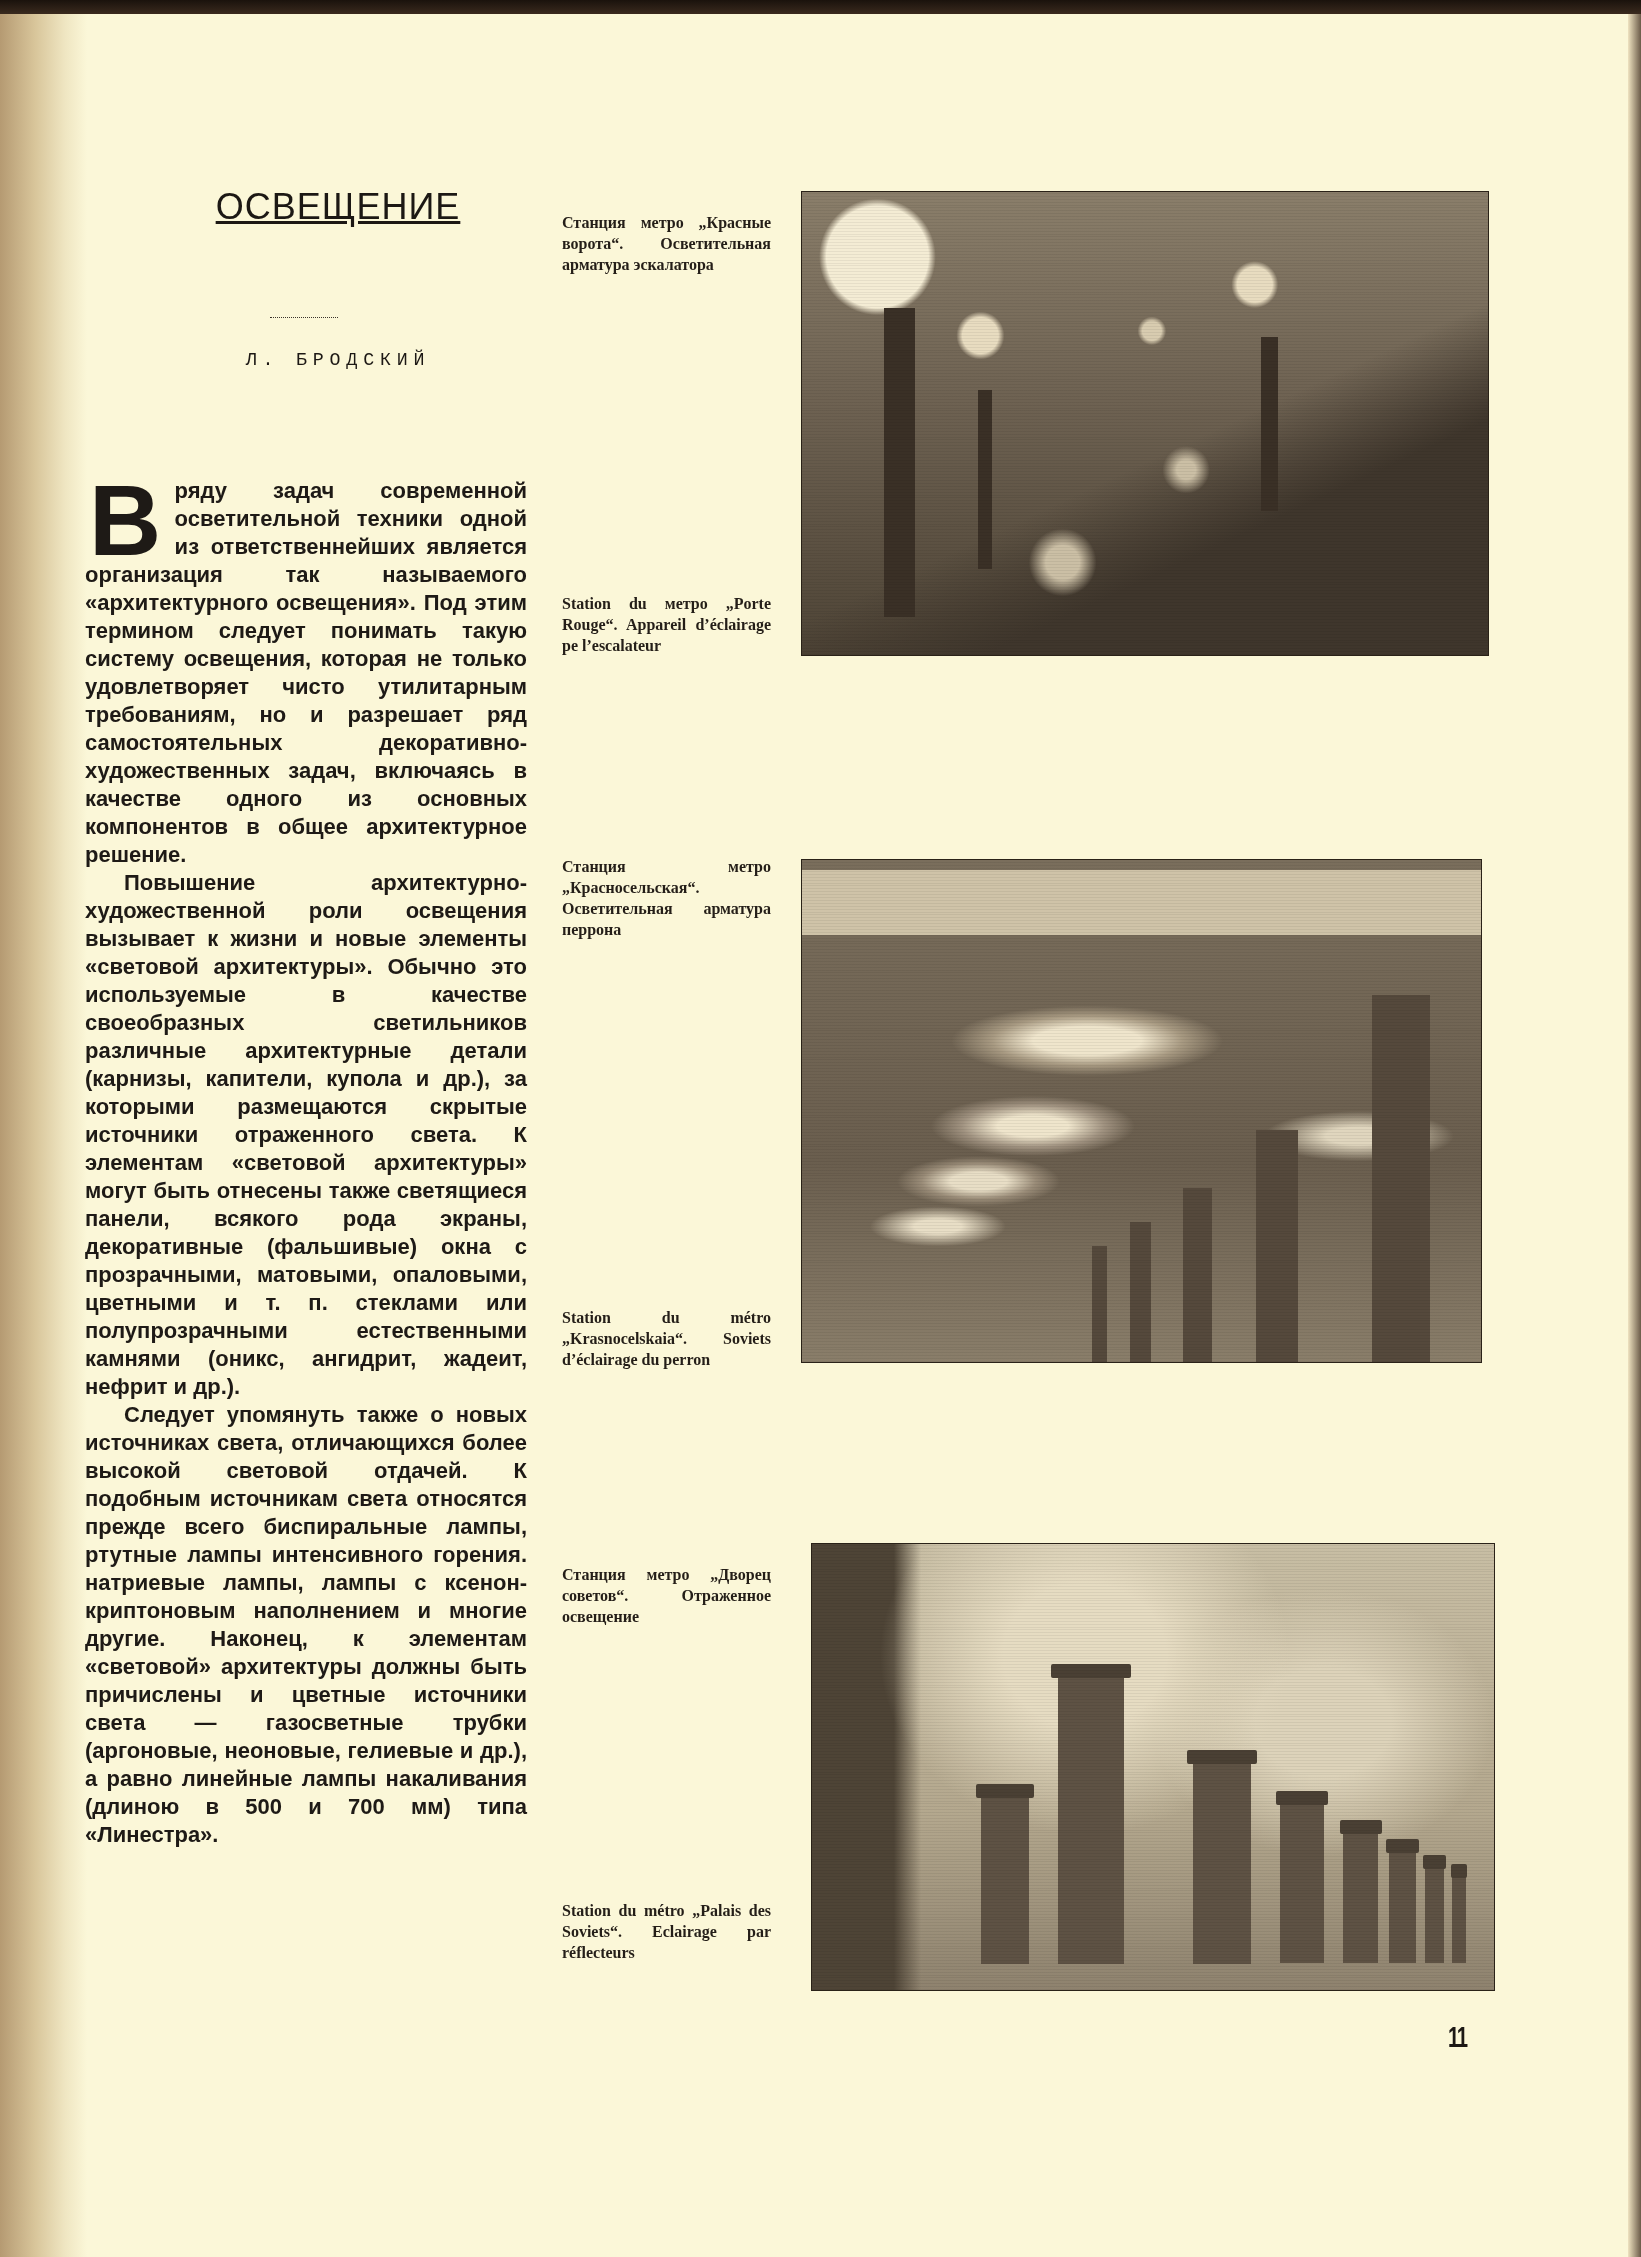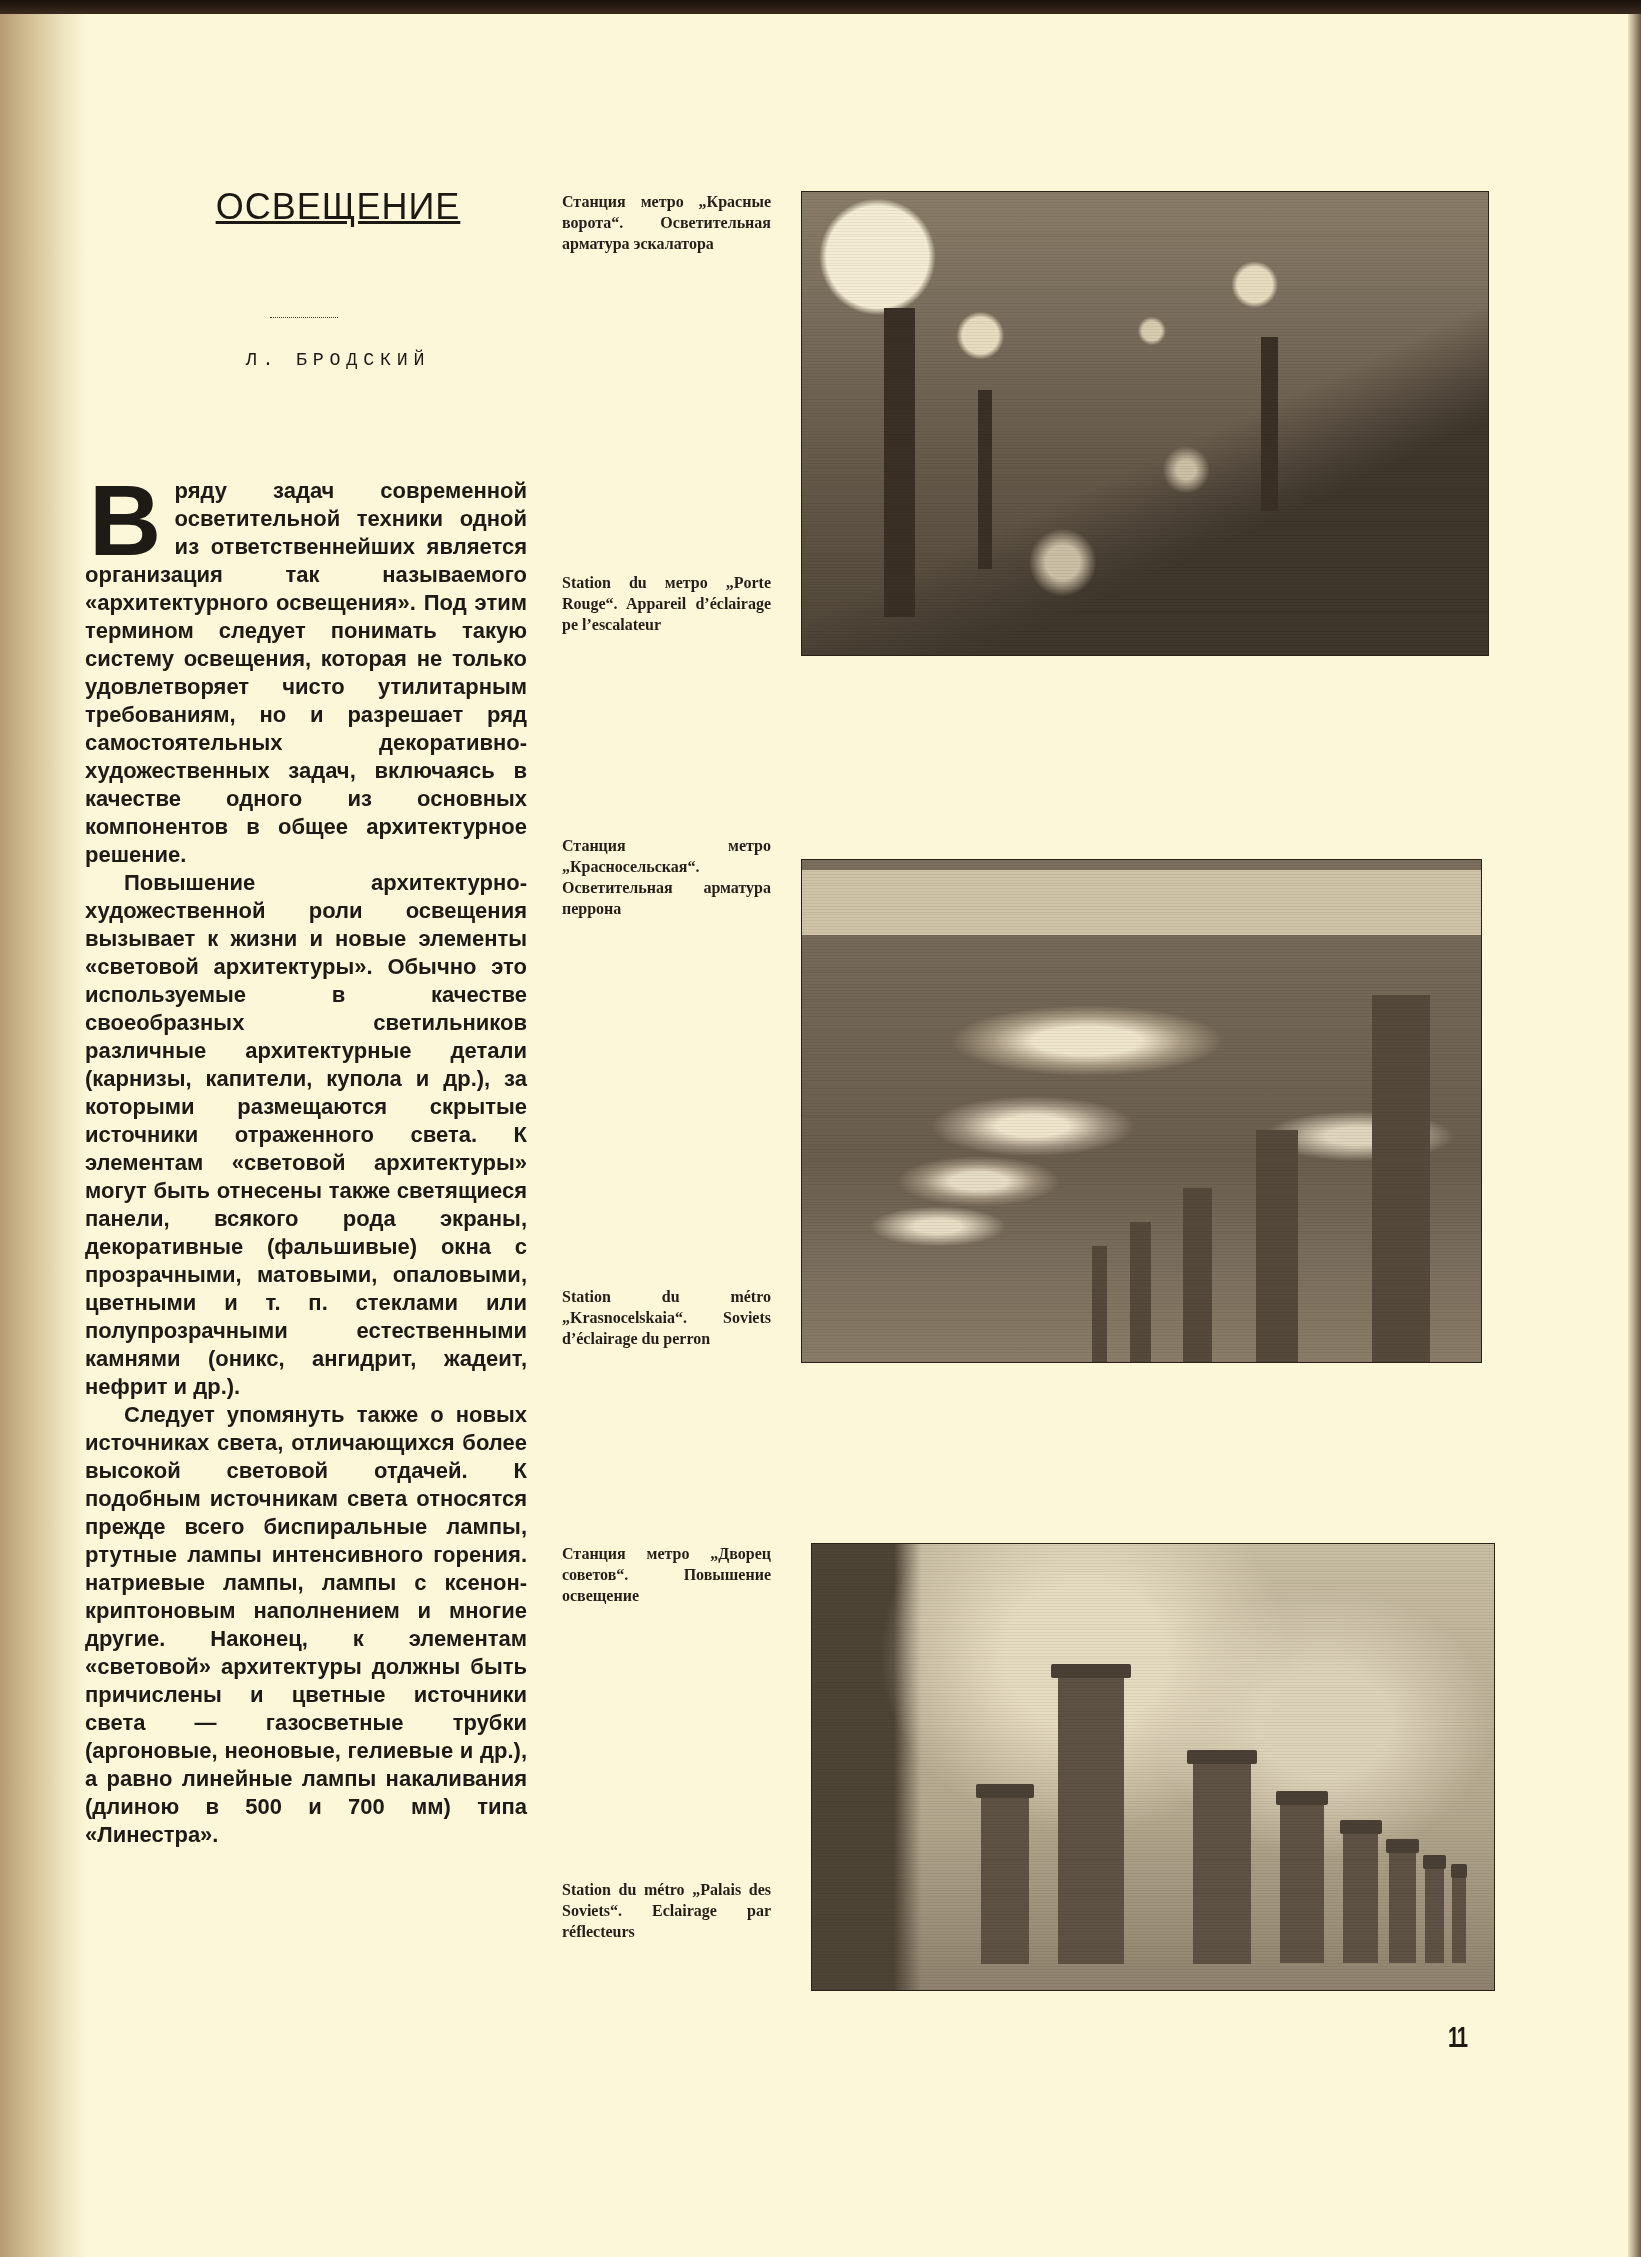--- a/index.html
+++ b/index.html
@@ -41,21 +41,21 @@
     }
     .body-col p { margin: 0; text-indent: 39px; }
     .body-col p.first { text-indent: 0; }
     .dropcap {
       float: left; font-size: 100px; line-height: 79px; font-weight: bold;
       margin: 3.9px 13.5px 0 3.9px; font-family: "Liberation Sans", sans-serif;
     }
     .caption {
       position: absolute; left: 562px; width: 209px;
       font-family: "Liberation Serif", serif; font-weight: bold;
-      font-size: 16px; line-height: 21px; text-align: justify; color: #241e18;
+      font-size: 16px; line-height: 21px; text-align: justify; color: #241e18; margin-top: 21px;
     }
     .photo {
       position: absolute; border: 1px solid #2a2218;
       background-color: #6d6050;
       overflow: hidden;
     }
     .photo::after {
       content: ""; position: absolute; inset: 0;
       background: repeating-linear-gradient(0deg, rgba(0,0,0,0.06) 0 1px, rgba(0,0,0,0) 1px 2.9px);
       pointer-events: none;
@@ -134,21 +134,21 @@
 <div class="caption" style="top:835px">Станция метро „Красносельская“. Осветительная арматура перрона</div>
 <div class="caption" style="top:1286px">Station du métro „Krasnocelskaia“. Soviets d’éclairage du perron</div>
 <div class="photo photo-2">
   <div class="column" style="left:570px;top:135px;width:58px;"></div>
   <div class="column" style="left:454px;top:270px;width:42px;"></div>
   <div class="column" style="left:381px;top:328px;width:29px;"></div>
   <div class="column" style="left:328px;top:362px;width:21px;"></div>
   <div class="column" style="left:290px;top:386px;width:15.4px;"></div>
 </div>
 
-<div class="caption" style="top:1543px">Станция метро „Дворец советов“. Повышение освещение</div>
+<div class="caption" style="top:1543px">Станция метро „Дворец советов“. Отраженное освещение</div>
 <div class="caption" style="top:1879px">Station du métro „Palais des Soviets“. Eclairage par réflecteurs</div>
 <div class="photo photo-3">
   <div class="pillar" style="left:246px;top:126px;width:66px;height:294px;"></div>
   <div class="pillar" style="left:169px;top:246px;width:48px;height:174px;"></div>
   <div class="pillar" style="left:381px;top:212px;width:58px;height:208px;"></div>
   <div class="pillar" style="left:468px;top:253px;width:44px;height:166px;"></div>
   <div class="pillar" style="left:531px;top:282px;width:35px;height:137px;"></div>
   <div class="pillar" style="left:577px;top:301px;width:27px;height:118px;"></div>
   <div class="pillar" style="left:613px;top:317px;width:19.3px;height:102px;"></div>
   <div class="pillar" style="left:640px;top:326px;width:13.5px;height:93px;"></div>

